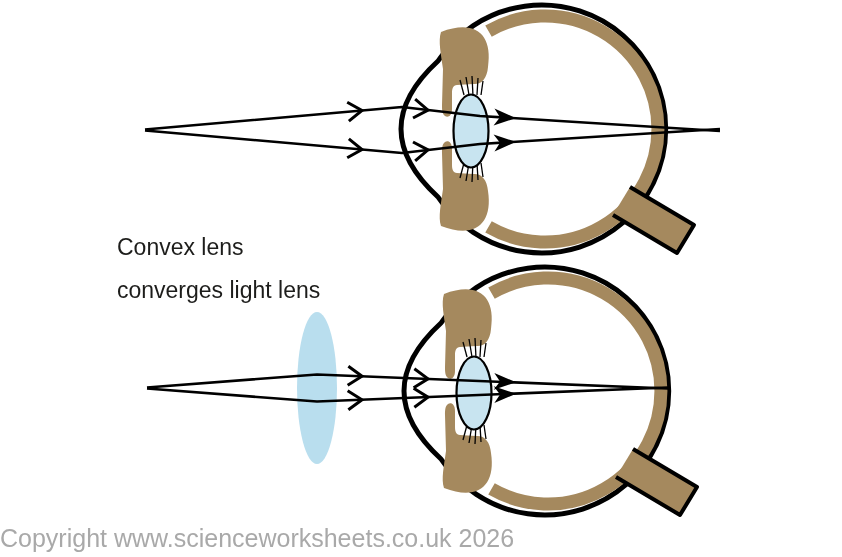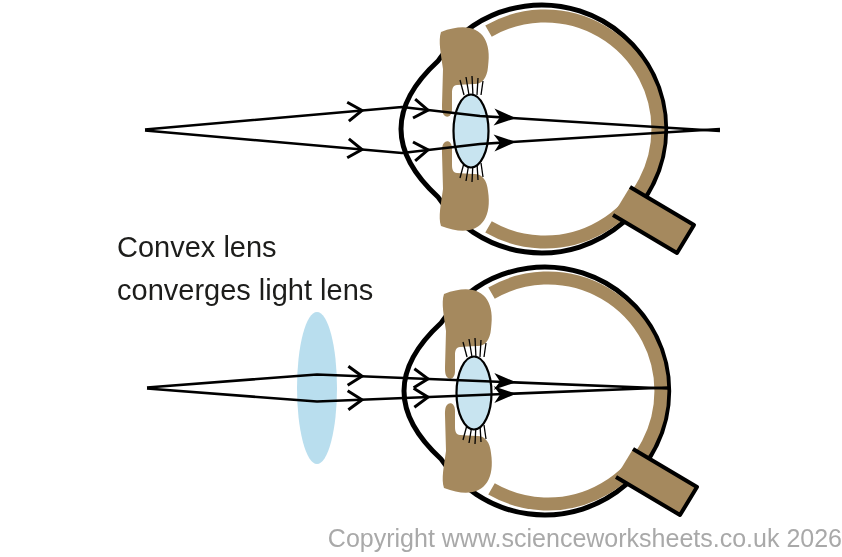--- a/index.html
+++ b/index.html
@@ -4,27 +4,27 @@
 <style>
   html,body{margin:0;padding:0;background:var(--background,#fff);}
   .stage{
     position:relative;width:842px;height:557px;overflow:hidden;
     background:var(--background,#fff);
     font-family:"Liberation Sans", sans-serif;
   }
   .stage svg{position:absolute;left:0;top:0;}
   .diagram-label{
     position:absolute;left:117px;top:226px;
-    font-size:29px;line-height:43px;
+    font-size:23px;line-height:43px;
     color:var(--title-black,#1d1d1b);
     letter-spacing:0px;white-space:nowrap;
   }
   .copyright{
     position:absolute;left:0;top:524px;width:842px;
-    text-align:right;font-size:25px;
+    text-align:left;font-size:25px;
     color:var(--copyright-gray,#a9a9a9);
     white-space:nowrap;
   }
   
   .sclera{fill:#ffffff;stroke:var(--outline-black,#000);stroke-width:5;stroke-linejoin:round;}
   .choroid{fill:none;stroke:var(--tissue-brown,#a5895e);stroke-width:13;}
   .nerve{fill:var(--tissue-brown,#a5895e);stroke:var(--outline-black,#000);stroke-width:4;stroke-linejoin:round;}
   .tissue{fill:var(--tissue-brown,#a5895e);}
   .zonule{stroke:var(--outline-black,#000);stroke-width:1.3;fill:none;}
   .eyelens{fill:var(--eye-lens-blue,#c8e4f0);stroke:var(--outline-black,#000);stroke-width:2.2;}

